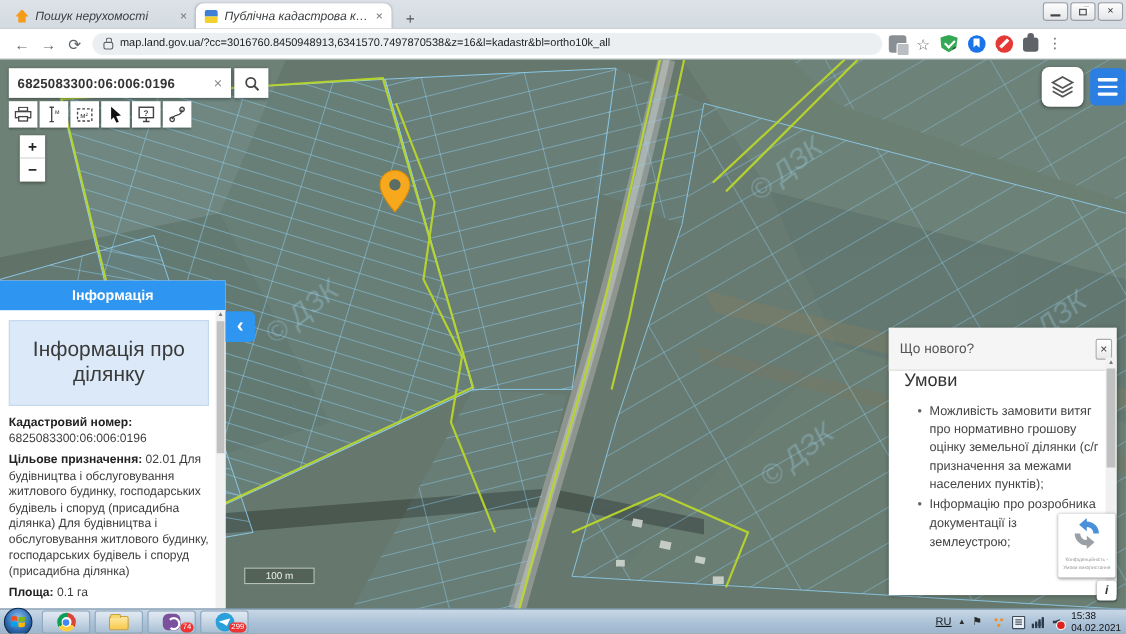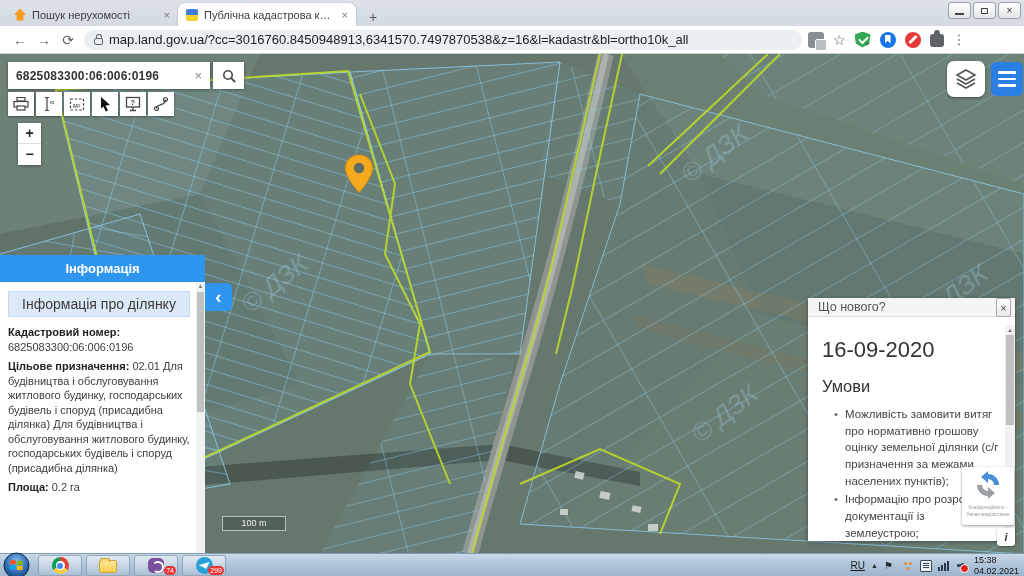--- a/index.html
+++ b/index.html
@@ -8,21 +8,21 @@
   .abs { position:absolute;gap:30px; }
 
   
   #browser { position:relative; width:1024px; height:576px; background:#66786d; }
   #tabstrip { position:absolute; top:0; left:0; width:1024px; height:26px;
     background:linear-gradient(#dce2e8,#d3dae1); display:flex; align-items:flex-end; }
   .tab { height:23px; display:flex; align-items:center; padding:0 8px;
     font-size:11px; color:#3c4043; border-radius:7px 7px 0 0; max-width:178px; }
   .tab.inactive { width:172px; }
   .tab.active { background:#fff; width:182px; box-shadow:0 0 2px rgba(0,0,0,.25); }
-  .tab .title { flex:1; white-space:nowrap; overflow:hidden; text-overflow:ellipsis; margin:0 6px; }
+  .tab .title { flex:1; white-space:nowrap; overflow:hidden; text-overflow:ellipsis; margin:0 6px;font-style:italic; }
   .tab .x { color:#777; font-size:11px; cursor:pointer; }
   .fav { width:12px; height:12px; flex:0 0 12px; }
   .fav-orange { background:#f59b19; clip-path:polygon(50% 0,100% 55%,78% 55%,78% 100%,22% 100%,22% 55%,0 55%); }
   .fav-ua { border-radius:2px; overflow:hidden; }
   .fav-ua div:first-child { height:6px; background:#3f7fd6; }
   .fav-ua div:last-child { height:6px; background:#f2d12e; }
   .newtab { width:22px; height:18px; margin-left:6px; text-align:center; font-size:14px;
     color:#555; line-height:18px; }
   #wincontrols { position:absolute; right:3px; top:2px; display:flex; gap:2px; }
   .winbtn { width:23px; height:17px; background:linear-gradient(#fdfdfd,#e4e6e9);
@@ -32,21 +32,21 @@
   .winbtn .sq { width:7px; height:6px; border:1px solid #444; box-shadow:2px -2px 0 -0px #fff,3px -3px 0 -1px #444; }
 
   #toolbar { position:absolute; top:26px; left:0; width:1024px; height:28px; background:#fff;
     border-bottom:1px solid #c9ced3; display:flex; align-items:center; }
   .navbtn { width:24px; text-align:center; color:#5f6368; font-size:14px; }
   #urlpill { height:20px; width:718px; margin-left:4px; background:#eceff1; border-radius:11px;
     display:flex; align-items:center; padding:0 8px; overflow:hidden; }
   #lock { width:9px; height:7px; border:1.5px solid #5f6368; border-radius:2px; position:relative; margin:3px 6px 0 2px; }
   #lock:before { content:""; position:absolute; left:1px; top:-5px; width:4px; height:4px;
     border:1.5px solid #5f6368; border-bottom:none; border-radius:3px 3px 0 0; }
-  #url { font-size:13px; color:#202124; white-space:nowrap; }
+  #url { font-size:10px; color:#202124; white-space:nowrap; }
   .extrow { display:flex; align-items:center; margin-left:6px; gap:9px; }
   .ext { width:16px; height:16px; position:relative; }
   .ext-translate { background:#8a8f94; border-radius:3px; }
   .ext-translate:after { content:""; position:absolute; right:-3px; bottom:-3px; width:10px; height:10px;
     background:#b9bec3; border:1px solid #fff; border-radius:2px; }
   .ext-star { color:#5f6368; font-size:14px; width:auto; height:auto; line-height:16px; }
   .ext-shield { background:#34a853; clip-path:polygon(50% 0,100% 18%,92% 75%,50% 100%,8% 75%,0 18%); }
   .ext-shield:before { content:""; position:absolute; left:4px; top:4px; width:7px; height:4px;
     border-left:2px solid #fff; border-bottom:2px solid #fff; transform:rotate(-45deg); }
   .badge2 { position:absolute; right:-4px; bottom:-4px; background:#3c4043; color:#fff;
@@ -90,32 +90,32 @@
 
   
   #infopanel { left:0; top:201px; width:205px; height:299px; background:#fff; }
   #infohdr { height:27px; background:#2e95f0; color:#fff; font-size:13px; font-weight:bold;
     text-align:center; line-height:27px; }
   #infobody { position:absolute; top:27px; left:0; right:9px; bottom:0; overflow:hidden; padding:9px 6px 0 8px; }
   #infoscroll { position:absolute; right:0; top:27px; width:9px; bottom:0; background:#f1f1f1; }
   #infoscroll .arr { height:9px; text-align:center; font-size:6px; color:#777; line-height:9px; }
   #infoscroll .thumb { position:absolute; top:10px; left:1px; width:7px; height:120px; background:#c1c1c1; }
   #sectionbar { background:#dbe9f8; border:1px solid #c4d8ef; text-align:center;
-    font-size:14px; color:#3a3a3a; padding:4px 2px; margin-bottom:8px; }
+    font-size:19px; color:#3a3a3a; padding:16px 2px; margin-bottom:8px; }
   .fld { font-size:11px; color:#3d3d3d; line-height:1.32; margin-bottom:5px; }
   .fld b { color:#222; }
 
   #collapsebtn { left:205px; top:229px; width:27px; height:28px; background:#2e95f0;
     border-radius:0 5px 5px 0; color:#fff; font-size:19px; font-weight:bold;
     display:flex; align-items:center; justify-content:center; }
 
   
   #newspanel { left:808px; top:244px; width:207px; height:243px; background:#fff;
     box-shadow:0 1px 4px rgba(0,0,0,.4); }
-  #newshdr { height:19px; background:#f5f5f5; border-bottom:1px solid #ddd; display:flex;
+  #newshdr { height:39px; background:#f5f5f5; border-bottom:1px solid #ddd; display:flex;
     align-items:center; padding:0 4px 0 10px; }
   #newshdr .t { flex:1; font-size:12.5px; color:#555; }
   #newsclose { width:15px; height:19px; border:1px solid #aaa; background:linear-gradient(#fff,#e8e8e8);
     text-align:center; font-size:11px; color:#444; line-height:18px; border-radius:2px; }
   #newsbody { position:absolute; left:0; top:27px; right:10px; bottom:0; overflow:hidden; padding:12px 4px 0 14px; }
   #newsdate { font-size:22px; color:#333; margin-bottom:14px; }
   #newshead { font-size:16.5px; color:#333; margin-bottom:10px; }
   .bullet { display:flex; font-size:11.5px; color:#444; line-height:1.45; gap:7px; padding-left:12px; margin-bottom:2px; }
   .bullet .dot { color:#666; }
   #newsscroll { position:absolute; right:0; top:27px; width:10px; bottom:0; background:#f1f1f1; }
@@ -383,40 +383,39 @@
         <div class="fld">
           <b>Кадастровий номер:</b><br>
           <span>6825083300:06:006:0196</span>
         </div>
         <div class="fld">
           <b>Цільове призначення:</b>
           <span>02.01 Для будівництва і обслуговування житлового будинку, господарських будівель і споруд (присадибна ділянка) Для будівництва і обслуговування житлового будинку, господарських будівель і споруд (присадибна ділянка)</span>
         </div>
         <div class="fld">
           <b>Площа:</b>
-          <span>0.2 га</span>
+          <span>0.1 га</span>
         </div>
 
       </div>
       <div id="infoscroll">
         <div class="arr">▲</div>
         <div class="thumb"></div>
       </div>
     </div>
     <div id="collapsebtn" class="abs">
       <span>‹</span>
     </div>
 
     <div id="newspanel" class="abs">
       <div id="newshdr">
         <span class="t">Що нового?</span>
         <span id="newsclose">×</span>
       </div>
       <div id="newsbody">
-        <div id="newsdate">16-09-2020</div>
         <div id="newshead">Умови</div>
         <div class="bullet">
           <span class="dot">•</span>
           <span>Можливість замовити витяг про нормативно грошову оцінку земельної ділянки (с/г призначення за межами населених пунктів);</span>
         </div>
         <div class="bullet">
           <span class="dot">•</span>
           <span>Інформацію про розробника документації із землеустрою;</span>
         </div>
       </div>

